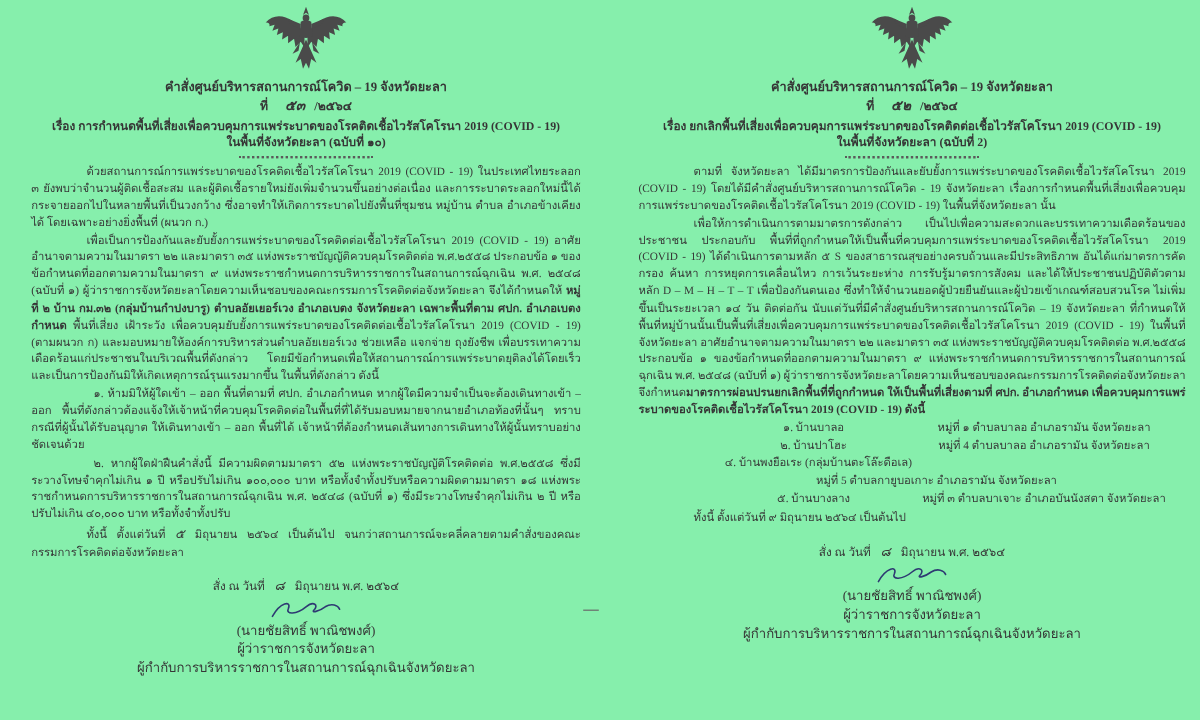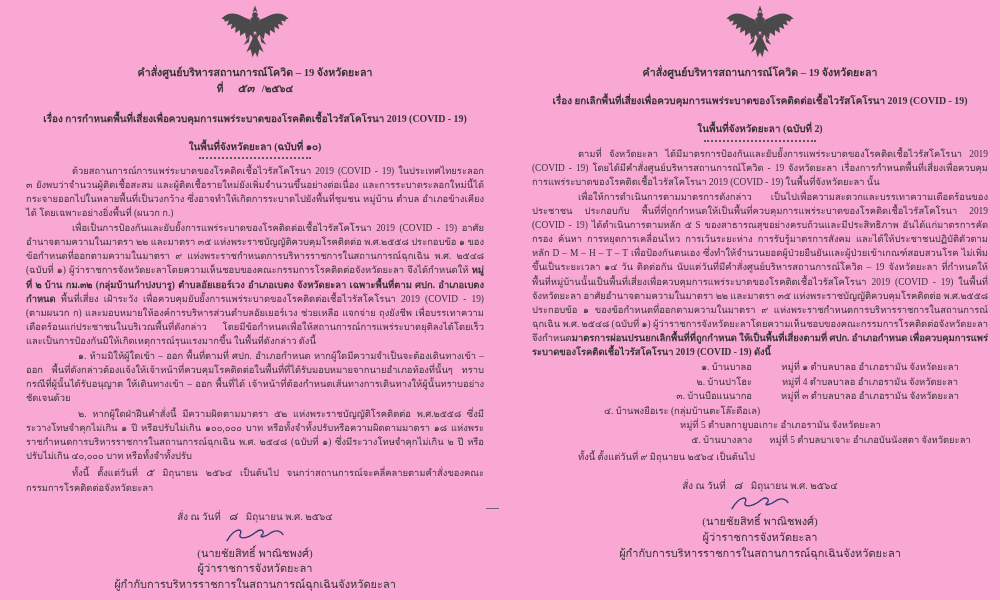--- a/index.html
+++ b/index.html
@@ -1,35 +1,35 @@
 <!DOCTYPE html>
 <html><head>
 <meta charset="utf-8">
 <style>
   html,body{margin:0;padding:0;background:#ffffff;width:1000px;height:600px;overflow:hidden;}
-  .sheet{display:flex;width:1000px;height:600px;background:#f9a8d4;}
+  .sheet{display:flex;width:1000px;height:600px;background:#86efac;}
   .page{box-sizing:border-box;width:500px;height:600px;position:relative;
         font-family:"Liberation Serif","DejaVu Serif",serif;color:#363636;}
   .page.left{padding:5px 16px 0 26px;}
   .page.right{padding:5px 12px 0 32px;}
   .doc{font-size:9.4px;line-height:1.5;text-align:justify;}
   .center{text-align:center;text-indent:0;}
   .emblem-wrap{text-align:center;margin:0 0 1px 0;}
   .doc-title{font-weight:bold;font-size:10.6px;line-height:1.35;}
   .doc-no{font-weight:bold;font-size:10.2px;line-height:1.5;}
   .doc-no .hw{margin:0 7px 0 14px;}
-  .subject{font-weight:bold;font-size:9.9px;line-height:1.42;margin-top:14px;}
+  .subject{font-weight:bold;font-size:9.9px;line-height:1.42;}
   .hw{font-style:italic;font-size:1.12em;letter-spacing:.5px;}
   .divider{width:112px;margin:2px auto 5px auto;border-bottom:2px dotted #5a5a5a;height:1px;}
   p{margin:0 0 1px 0;text-indent:46px;}
   p.item{text-indent:52px;}
   b{font-weight:bold;}
   .village-list{margin:1px 0 2px 0;}
   .v-row{display:flex;padding-left:72px;line-height:1.55;}
-  .v-name{width:148px;flex:none;text-align:right;}
+  .v-name{width:148px;flex:none;text-align:center;}
   .v-detail{flex:1;text-align:center;}
   .v-detail-solo{padding-left:148px;text-indent:0;line-height:1.55;text-align:left;}
   .effective-line{text-indent:46px;margin-top:2px;}
   .order-line{text-align:center;text-indent:0;margin-top:13px;font-size:9.8px;}
   .order-line .hw{margin:0 8px;}
   .sig-block{text-align:center;margin-top:1px;line-height:1.45;}
   .sig-svg{display:block;margin:0 auto;}
   .signer{font-size:11px;}
   .stray-mark{position:absolute;right:1px;top:508px;width:13px;border-top:1.3px solid #6a6a6a;}
 </style>
@@ -94,47 +94,46 @@
           <path d="M53 21 Q60 17 67 21 L69 40 Q60 46 51 40 Z"></path>
           <path d="M53 24 L36 17 L39 25 L52 30 Z"></path>
           <path d="M67 24 L84 17 L81 25 L68 30 Z"></path>
           <path d="M60 45 L46 76 L53 71 L56 84 L60 76 L64 84 L67 71 L74 76 Z"></path>
           <path d="M52 48 L42 64 L50 60 Z"></path>
           <path d="M68 48 L78 64 L70 60 Z"></path>
         </g>
       </svg>
     </div>
     <div class="center doc-title">คำสั่งศูนย์บริหารสถานการณ์โควิด – 19 จังหวัดยะลา</div>
+    <div class="center doc-no">
+      <span>ที่</span><span class="hw">๕๒</span><span>/๒๕๖๔</span>
+    </div>
     <div class="center subject">เรื่อง ยกเลิกพื้นที่เสี่ยงเพื่อควบคุมการแพร่ระบาดของโรคติดต่อเชื้อไวรัสโคโรนา 2019 (COVID - 19)</div>
     <div class="center subject">ในพื้นที่จังหวัดยะลา (ฉบับที่ 2)</div>
     <div class="divider"></div>
 
     <p>ตามที่ จังหวัดยะลา ได้มีมาตรการป้องกันและยับยั้งการแพร่ระบาดของโรคติดเชื้อไวรัสโคโรนา 2019 (COVID - 19) โดยได้มีคำสั่งศูนย์บริหารสถานการณ์โควิด - 19 จังหวัดยะลา เรื่องการกำหนดพื้นที่เสี่ยงเพื่อควบคุมการแพร่ระบาดของโรคติดเชื้อไวรัสโคโรนา 2019 (COVID - 19) ในพื้นที่จังหวัดยะลา นั้น</p>
     <p><span>เพื่อให้การดำเนินการตามมาตรการดังกล่าว เป็นไปเพื่อความสะดวกและบรรเทาความเดือดร้อนของประชาชน ประกอบกับ พื้นที่ที่ถูกกำหนดให้เป็นพื้นที่ควบคุมการแพร่ระบาดของโรคติดเชื้อไวรัสโคโรนา 2019 (COVID - 19) ได้ดำเนินการตามหลัก ๕ S ของสาธารณสุขอย่างครบถ้วนและมีประสิทธิภาพ อันได้แก่มาตรการคัดกรอง ค้นหา การหยุดการเคลื่อนไหว การเว้นระยะห่าง การรับรู้มาตรการสังคม และได้ให้ประชาชนปฏิบัติตัวตามหลัก D – M – H – T – T เพื่อป้องกันตนเอง ซึ่งทำให้จำนวนยอดผู้ป่วยยืนยันและผู้ป่วยเข้าเกณฑ์สอบสวนโรค ไม่เพิ่มขึ้นเป็นระยะเวลา ๑๔ วัน ติดต่อกัน นับแต่วันที่มีคำสั่งศูนย์บริหารสถานการณ์โควิด – 19 จังหวัดยะลา ที่กำหนดให้พื้นที่หมู่บ้านนั้นเป็นพื้นที่เสี่ยงเพื่อควบคุมการแพร่ระบาดของโรคติดเชื้อไวรัสโคโรนา 2019 (COVID - 19) ในพื้นที่จังหวัดยะลา อาศัยอำนาจตามความในมาตรา ๒๒ และมาตรา ๓๕ แห่งพระราชบัญญัติควบคุมโรคติดต่อ พ.ศ.๒๕๕๘ ประกอบข้อ ๑ ของข้อกำหนดที่ออกตามความในมาตรา ๙ แห่งพระราชกำหนดการบริหารราชการในสถานการณ์ฉุกเฉิน พ.ศ. ๒๕๔๘ (ฉบับที่ ๑) ผู้ว่าราชการจังหวัดยะลาโดยความเห็นชอบของคณะกรรมการโรคติดต่อจังหวัดยะลา จึงกำหนด</span><b>มาตรการผ่อนปรนยกเลิกพื้นที่ที่ถูกกำหนด ให้เป็นพื้นที่เสี่ยงตามที่ ศปก. อำเภอกำหนด เพื่อควบคุมการแพร่ระบาดของโรคติดเชื้อไวรัสโคโรนา 2019 (COVID - 19) ดังนี้</b></p>
 
     <div class="village-list">
       <div class="v-row">
         <span class="v-name"><span>๑.</span> <span>บ้านบาลอ</span></span>
         <span class="v-detail">หมู่ที่ ๑ ตำบลบาลอ อำเภอรามัน จังหวัดยะลา</span>
       </div>
       <div class="v-row">
         <span class="v-name"><span>๒.</span> <span>บ้านปาโฮะ</span></span>
         <span class="v-detail">หมู่ที่ 4 ตำบลบาลอ อำเภอรามัน จังหวัดยะลา</span>
       </div>
       <div class="v-row">
-        <span class="v-name"><span>๓.</span> <span>บ้านบือแนนากอ</span></span>
-        <span class="v-detail">หมู่ที่ ๓ ตำบลบาลอ อำเภอรามัน จังหวัดยะลา</span>
-      </div>
-      <div class="v-row">
         <span><span>๔.</span> <span>บ้านพงยือเระ (กลุ่มบ้านตะโล๊ะดือเล)</span></span>
       </div>
       <div class="v-detail-solo">หมู่ที่ 5 ตำบลกายูบอเกาะ อำเภอรามัน จังหวัดยะลา</div>
       <div class="v-row">
         <span class="v-name"><span>๕.</span> <span>บ้านบางลาง</span></span>
-        <span class="v-detail">หมู่ที่ 5 ตำบลบาเจาะ อำเภอบันนังสตา จังหวัดยะลา</span>
+        <span class="v-detail">หมู่ที่ ๓ ตำบลบาเจาะ อำเภอบันนังสตา จังหวัดยะลา</span>
       </div>
     </div>
 
     <p class="effective-line"><span>ทั้งนี้ ตั้งแต่วันที่</span> <span>๙</span> <span>มิถุนายน ๒๕๖๔ เป็นต้นไป</span></p>
 
     <div class="order-line">
       <span>สั่ง ณ วันที่</span><span class="hw">๘</span><span>มิถุนายน พ.ศ. ๒๕๖๔</span>
     </div>
     <div class="sig-block">
       <svg class="sig-svg" width="66" height="20" viewBox="0 0 96 30" aria-hidden="true">

